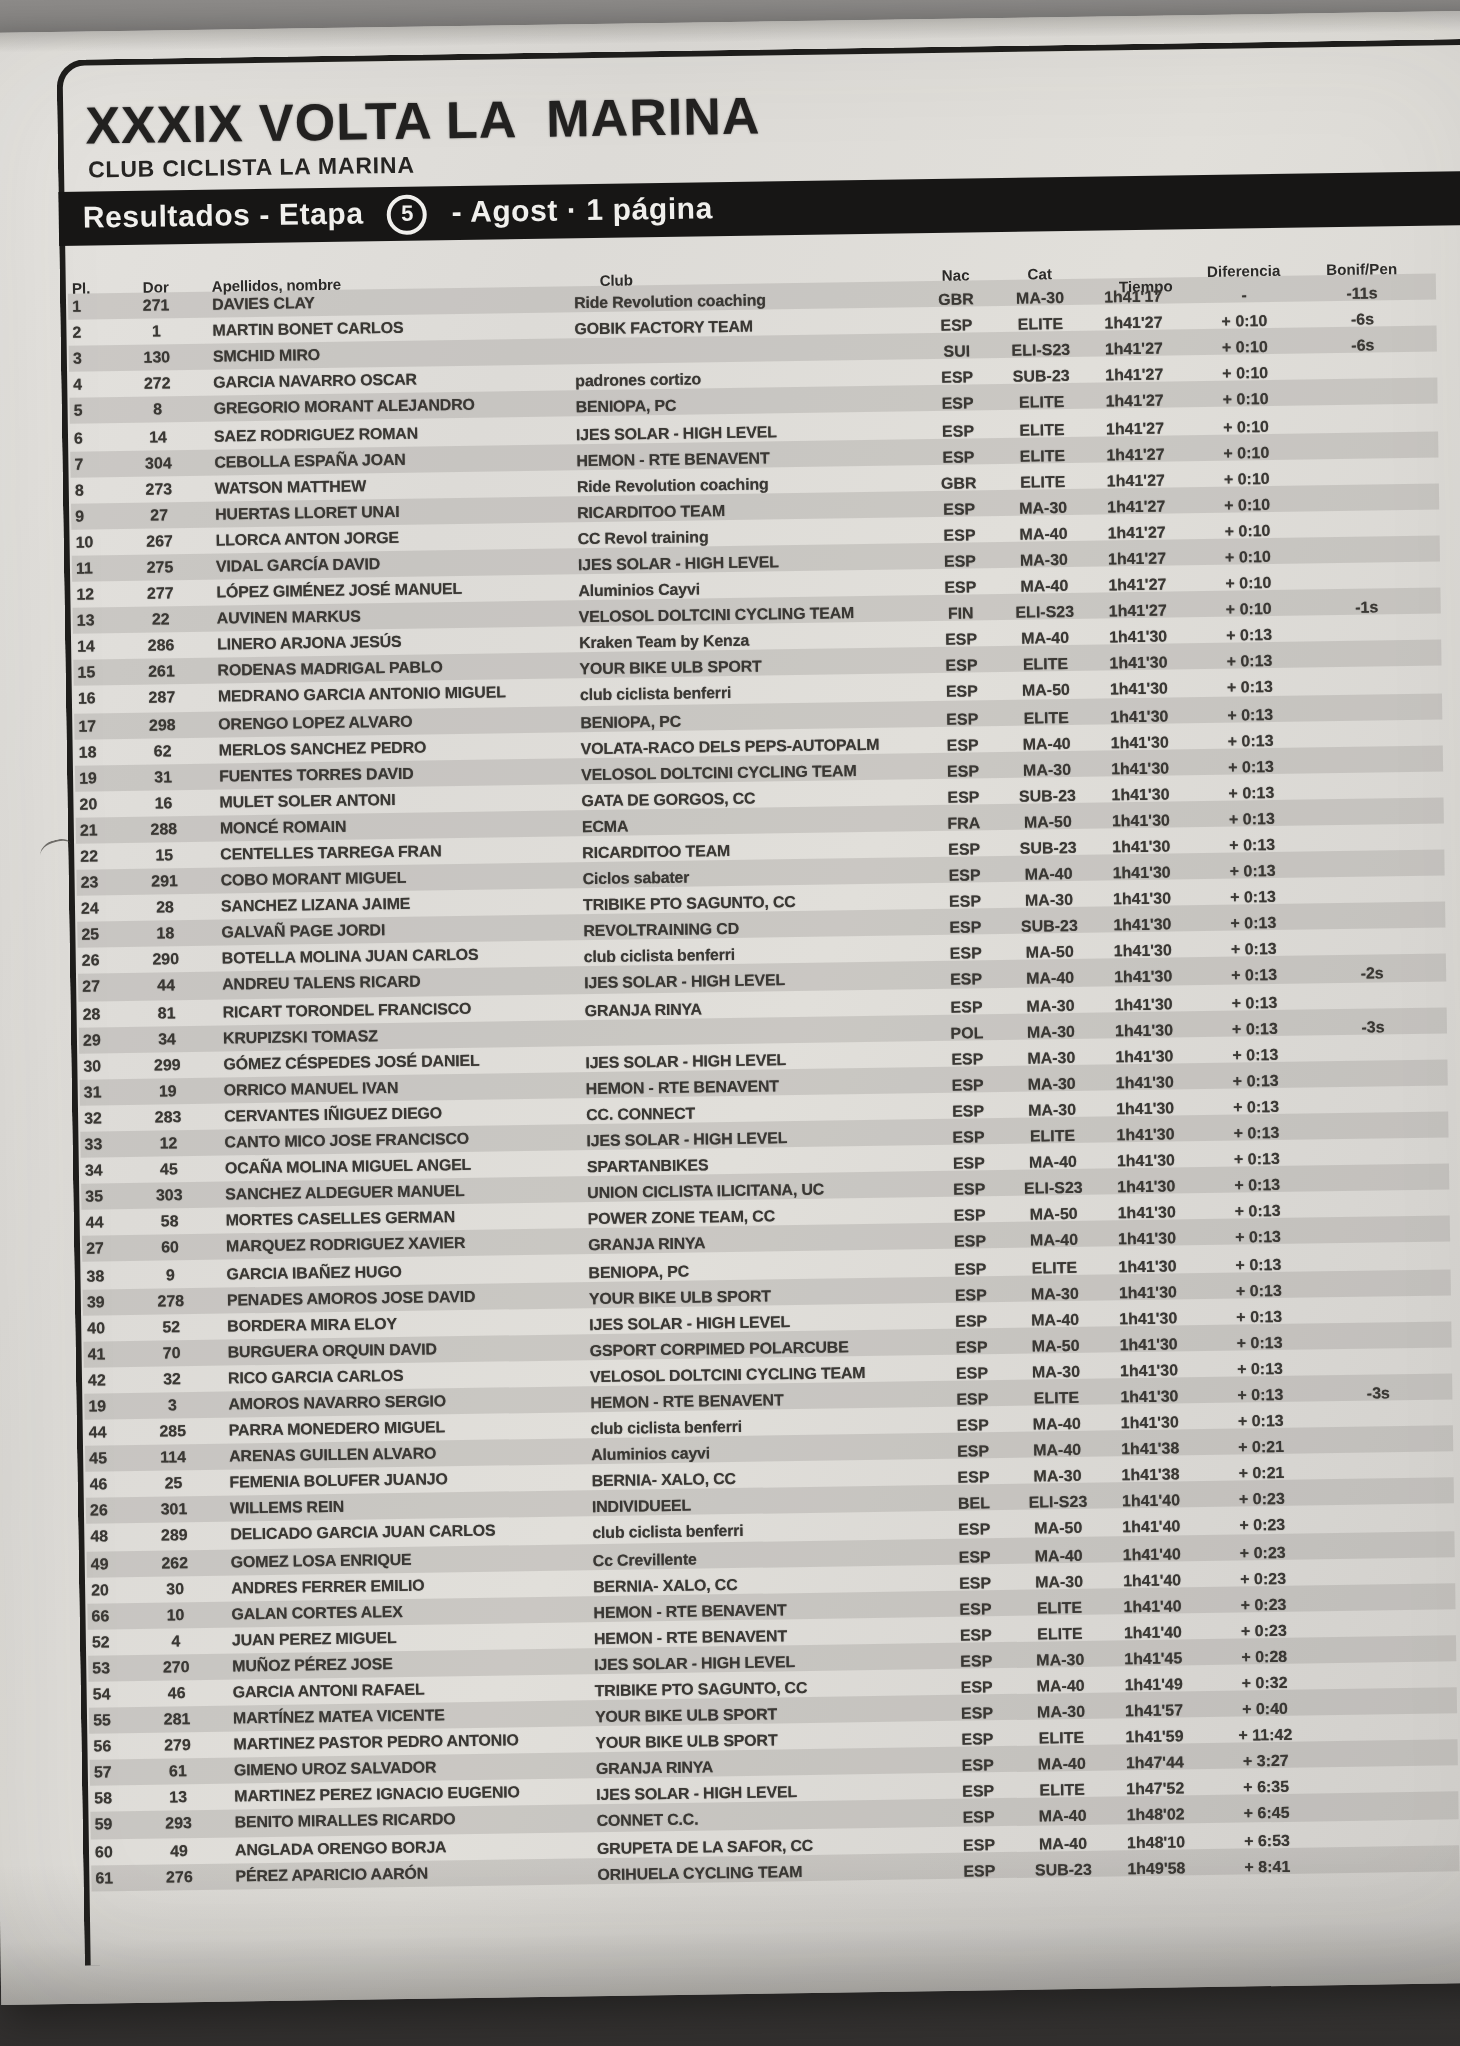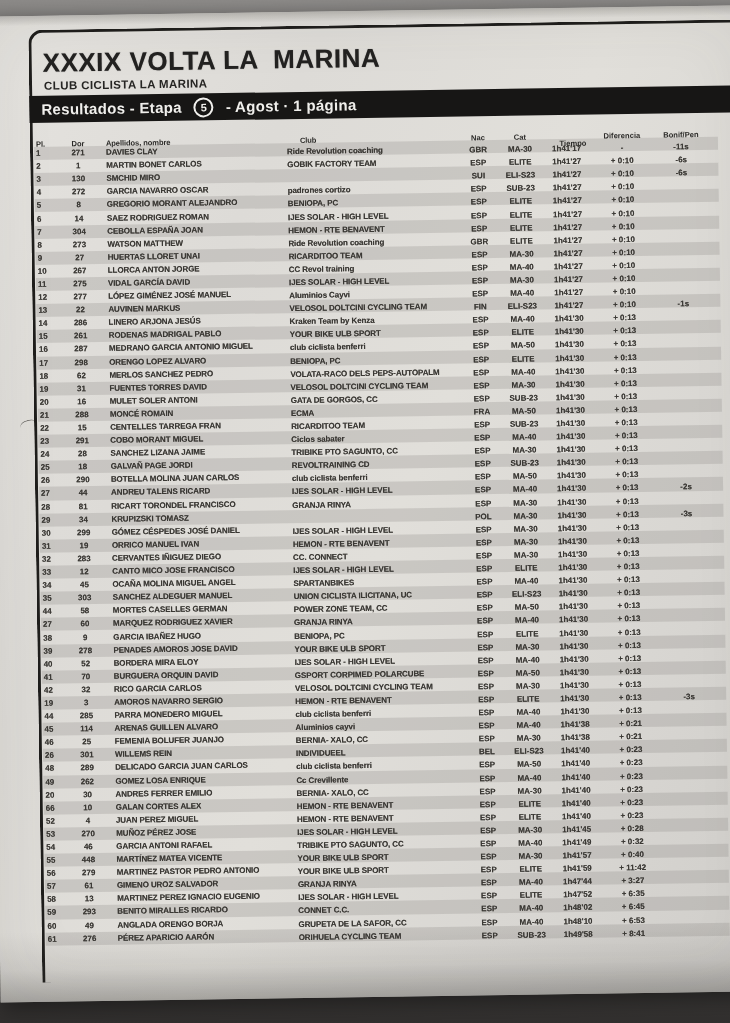--- a/index.html
+++ b/index.html
@@ -694,21 +694,21 @@
           <div class="c name">GARCIA ANTONI RAFAEL</div>
           <div class="c club">TRIBIKE PTO SAGUNTO, CC</div>
           <div class="c nac">ESP</div>
           <div class="c cat">MA-40</div>
           <div class="c tiempo">1h41'49</div>
           <div class="c dif">+ 0:32</div>
           <div class="c bonif"></div>
         </div>
         <div class="grid-row odd">
           <div class="c pl">55</div>
-          <div class="c dor">448</div>
+          <div class="c dor">281</div>
           <div class="c name">MARTÍNEZ MATEA VICENTE</div>
           <div class="c club">YOUR BIKE ULB SPORT</div>
           <div class="c nac">ESP</div>
           <div class="c cat">MA-30</div>
           <div class="c tiempo">1h41'57</div>
           <div class="c dif">+ 0:40</div>
           <div class="c bonif"></div>
         </div>
         <div class="grid-row">
           <div class="c pl">56</div>

